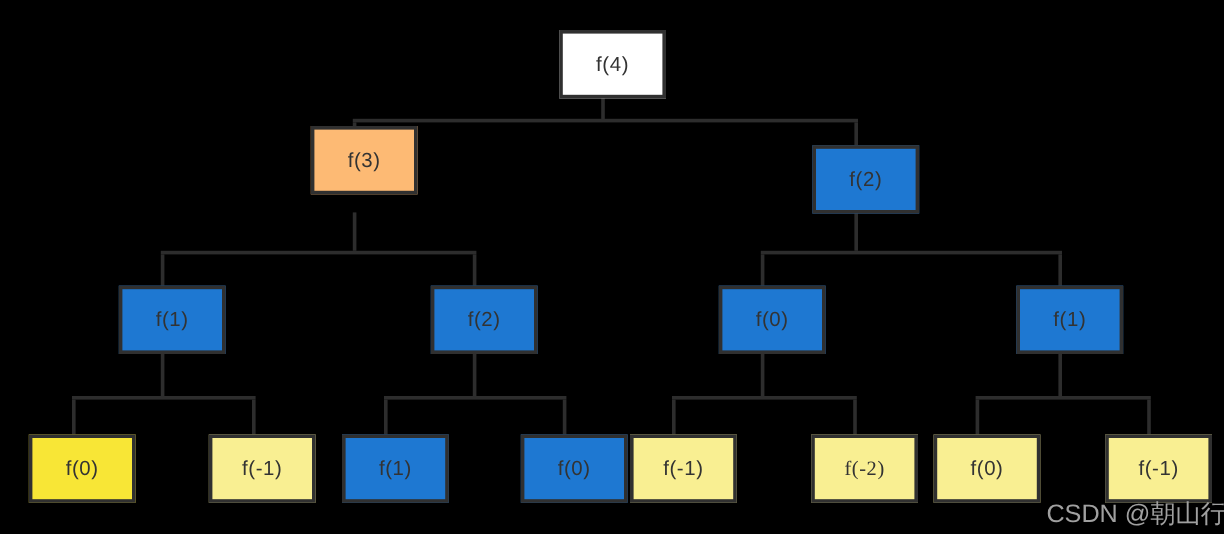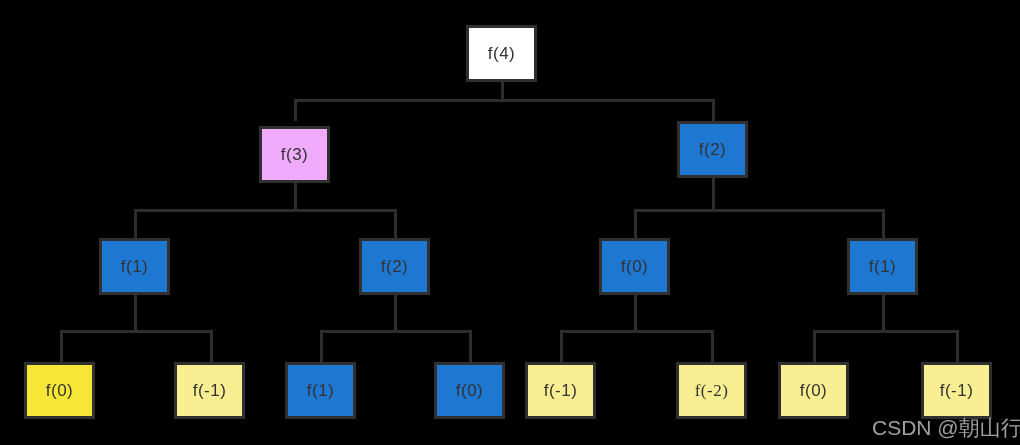--- a/index.html
+++ b/index.html
@@ -13,21 +13,21 @@
     background: #000;
   }
 
   .line {
     position: absolute;
     background: var(--line, #2d2d2d);
   }
 
   .node {
     position: absolute;
-    width: 71px;
+    width: 89px;
     height: 57px;
     box-sizing: border-box;
     border: 3px solid var(--nodeborder, #303030);
     display: flex;
     align-items: center;
     justify-content: center;
     font-size: 17px;
     color: var(--nodetext, #333333);
     letter-spacing: 0.5px;
   }
@@ -76,21 +76,21 @@
   <div class="line" style="left:560px; top:333px; width:3px;   height:29px;"></div>
   <div class="line" style="left:711px; top:333px; width:3px;   height:29px;"></div>
 
   <div class="line" style="left:882px; top:294px; width:3px;   height:36px;"></div>
   <div class="line" style="left:813px; top:330px; width:146px; height:3px;"></div>
   <div class="line" style="left:813px; top:333px; width:3px;   height:29px;"></div>
   <div class="line" style="left:956px; top:333px; width:3px;   height:29px;"></div>
 
   <div class="node" style="left: 466px; top: 25px; background-color: rgb(255, 255, 255);">f(4)</div>
 
-  <div class="node" style="left: 259px; top: 126px; background-color: #f0abfc;">f(3)</div>
+  <div class="node" style="left: 259px; top: 105px; background-color: #fdba74;">f(3)</div>
   <div class="node" style="left: 677px; top: 121px; background-color: rgb(30, 120, 210);">f(2)</div>
 
   <div class="node" style="left: 99px; top: 238px; background-color: rgb(30, 120, 210);">f(1)</div>
   <div class="node" style="left: 359px; top: 238px; background-color: rgb(30, 120, 210);">f(2)</div>
   <div class="node" style="left: 599px; top: 238px; background-color: rgb(30, 120, 210);">f(0)</div>
   <div class="node" style="left: 847px; top: 238px; background-color: rgb(30, 120, 210);">f(1)</div>
 
   <div class="node" style="left: 24px; top: 362px; background-color: rgb(248, 230, 54);">f(0)</div>
   <div class="node" style="left: 174px; top: 362px; background-color: rgb(249, 239, 146);">f(-1)</div>
   <div class="node" style="left: 285px; top: 362px; background-color: rgb(30, 120, 210);">f(1)</div>

